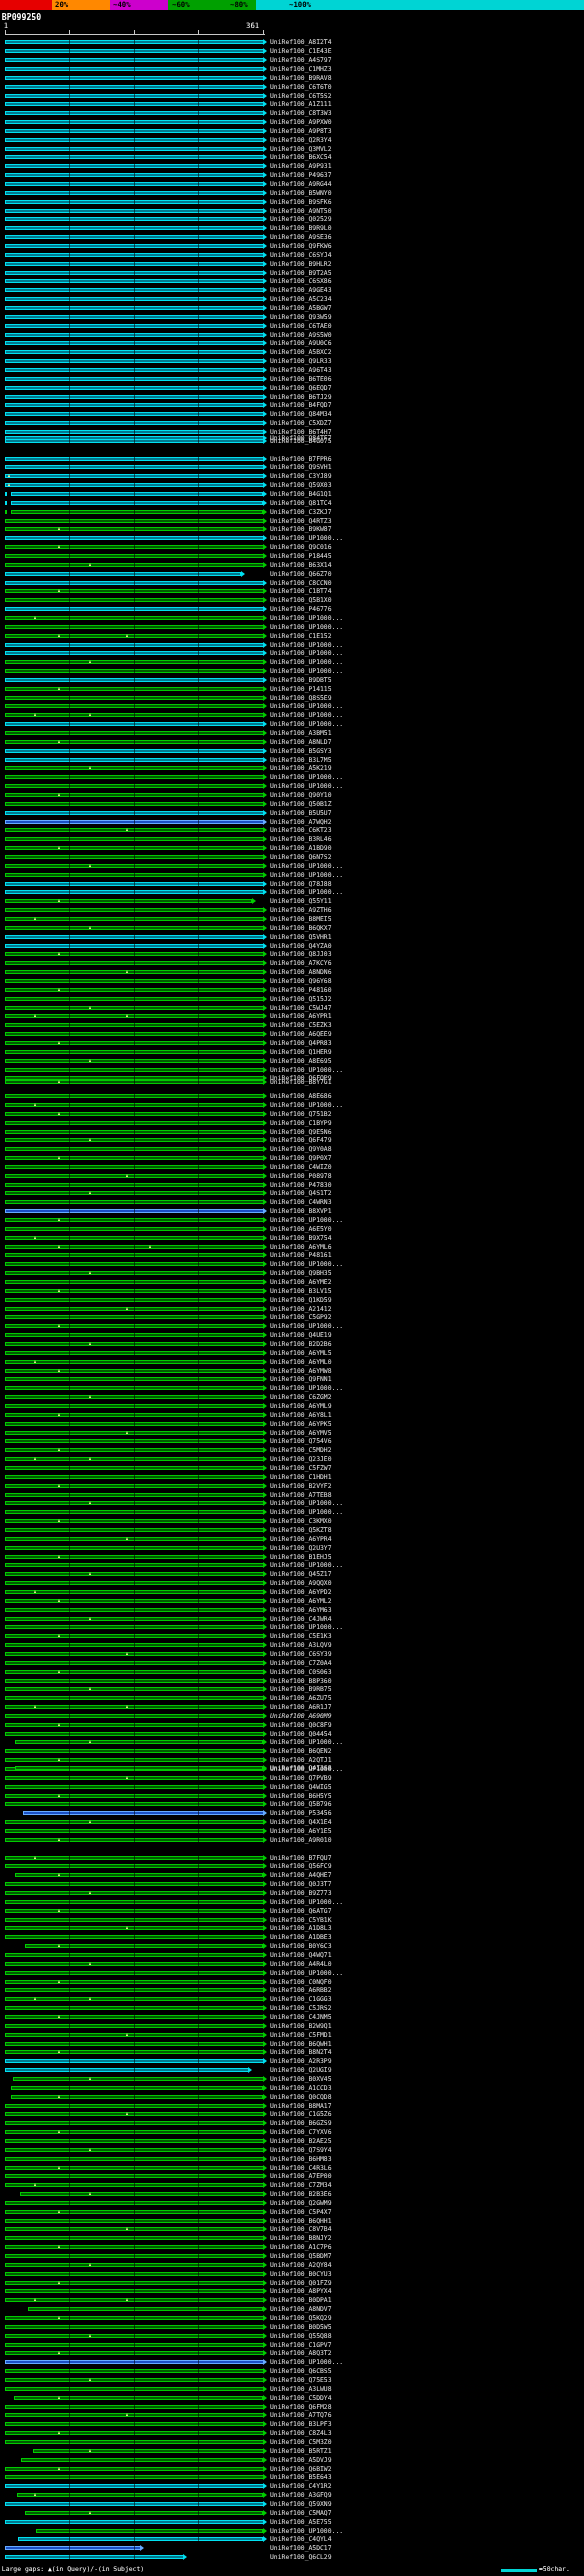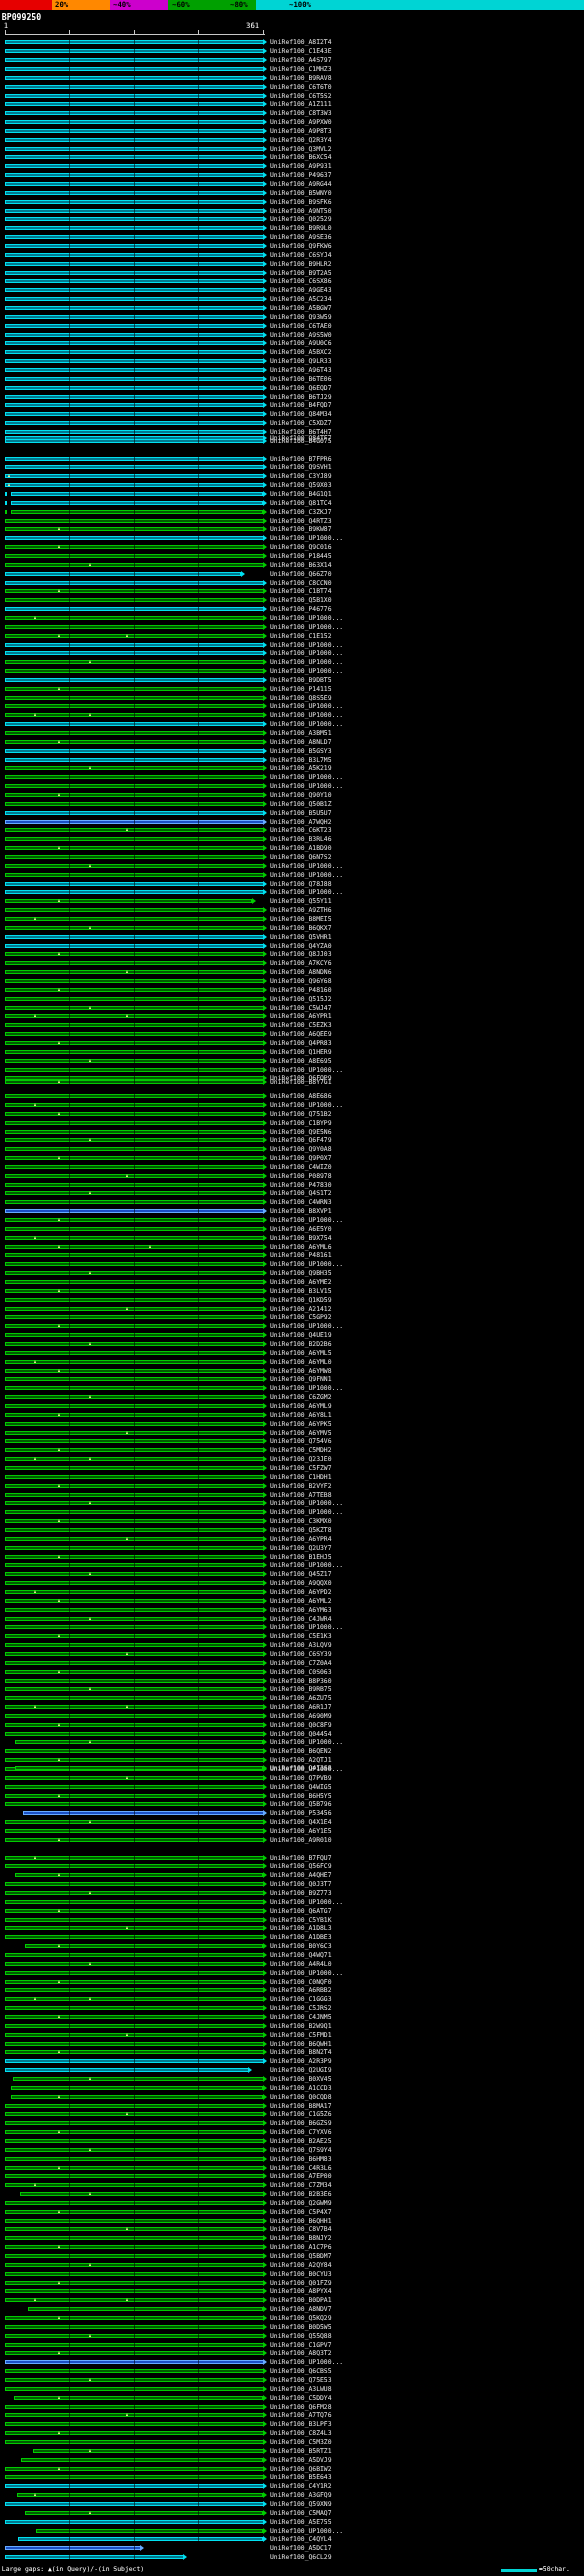--- a/index.html
+++ b/index.html
@@ -1081,21 +1081,21 @@
       <div class="arrow a-g" style="left: 263px; top: 0.9px;"></div>
       <span class="hit-label">UniRef100_A6ZU75</span>
     </div>
     <div class="hit-row" style="top: 1703px;">
       <div class="seg c-g" style="left: 4.6px; width: 259px;"></div>
       <div class="arrow a-g" style="left: 263px; top: 0.9px;"></div>
       <div class="mark" style="left: 34px;"></div>
       <div class="mark" style="left: 126px;"></div>
       <span class="hit-label">UniRef100_A6R1J7</span>
     </div>
-    <div class="hit-row" style="top: 1712px;">
+    <div class="hit-row" style="top: 1712px; font-style: italic;">
       <div class="seg c-g" style="left: 4.6px; width: 259px;"></div>
       <div class="arrow a-g" style="left: 263px; top: 0.9px;"></div>
       <span class="hit-label">UniRef100_A690M9</span>
     </div>
     <div class="hit-row" style="top: 1721px;">
       <div class="seg c-g" style="left: 4.6px; width: 259px;"></div>
       <div class="arrow a-g" style="left: 263px; top: 0.9px;"></div>
       <div class="mark" style="left: 58px;"></div>
       <span class="hit-label">UniRef100_Q0C8F9</span>
     </div>

